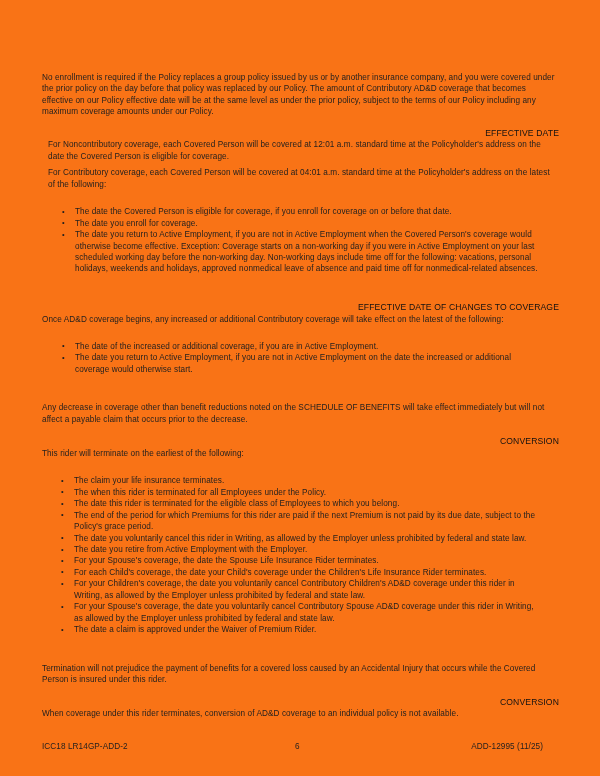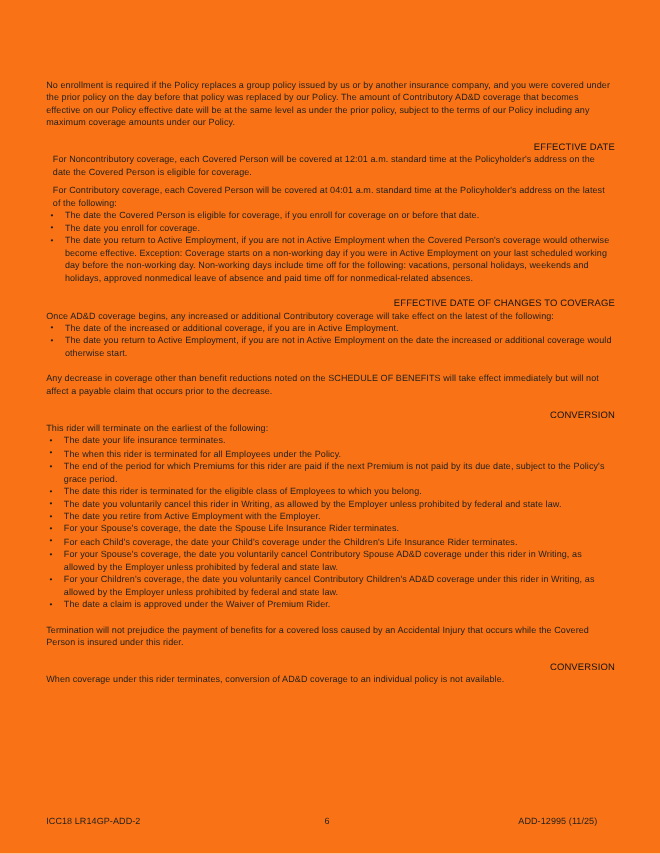--- a/index.html
+++ b/index.html
@@ -46,21 +46,21 @@
     line-height: 11.6px;
     font-weight: normal;
     letter-spacing: 0.015em;
     color: #111111;
     text-align: right;
   }
   .gap-sm { height: 5px; }
   .gap-md { height: 10px; }
   .gap-lg { height: 11px; }
   ul.bullets {
-    margin: 0;
+    margin: 16px;
     padding: 0;
     list-style: none;
   }
   ul.bullets > li {
     position: relative;
     margin: 0;
     padding-left: 17px;
     font-size: 8.2px;
     line-height: 11.45px;
     letter-spacing: 0.01em;
@@ -141,30 +141,30 @@
     <div class="gap-lg"></div>
 
     <p class="para">Any decrease in coverage other than benefit reductions noted on the SCHEDULE OF BENEFITS will take effect immediately but will not affect a payable claim that occurs prior to the decrease.</p>
 
     <div class="gap-lg"></div>
 
     <h2 class="heading">CONVERSION</h2>
     <p class="para">This rider will terminate on the earliest of the following:</p>
 
     <ul class="bullets tight">
-      <li>The date your life insurance terminates.</li>
+      <li>The claim your life insurance terminates.</li>
       <li>The when this rider is terminated for all Employees under the Policy.</li>
+      <li>The date this rider is terminated for the eligible class of Employees to which you belong.</li>
       <li>The end of the period for which Premiums for this rider are paid if the next Premium is not paid by its due date, subject to the Policy's grace period.</li>
-      <li>The date this rider is terminated for the eligible class of Employees to which you belong.</li>
       <li>The date you voluntarily cancel this rider in Writing, as allowed by the Employer unless prohibited by federal and state law.</li>
       <li>The date you retire from Active Employment with the Employer.</li>
       <li>For your Spouse's coverage, the date the Spouse Life Insurance Rider terminates.</li>
       <li>For each Child's coverage, the date your Child's coverage under the Children's Life Insurance Rider terminates.</li>
+      <li>For your Children's coverage, the date you voluntarily cancel Contributory Children's AD&amp;D coverage under this rider in Writing, as allowed by the Employer unless prohibited by federal and state law.</li>
       <li>For your Spouse's coverage, the date you voluntarily cancel Contributory Spouse AD&amp;D coverage under this rider in Writing, as allowed by the Employer unless prohibited by federal and state law.</li>
-      <li>For your Children's coverage, the date you voluntarily cancel Contributory Children's AD&amp;D coverage under this rider in Writing, as allowed by the Employer unless prohibited by federal and state law.</li>
       <li>The date a claim is approved under the Waiver of Premium Rider.</li>
     </ul>
 
     <div class="gap-lg"></div>
 
     <p class="para">Termination will not prejudice the payment of benefits for a covered loss caused by an Accidental Injury that occurs while the Covered Person is insured under this rider.</p>
 
     <div class="gap-lg"></div>
 
     <h2 class="heading">CONVERSION</h2>

